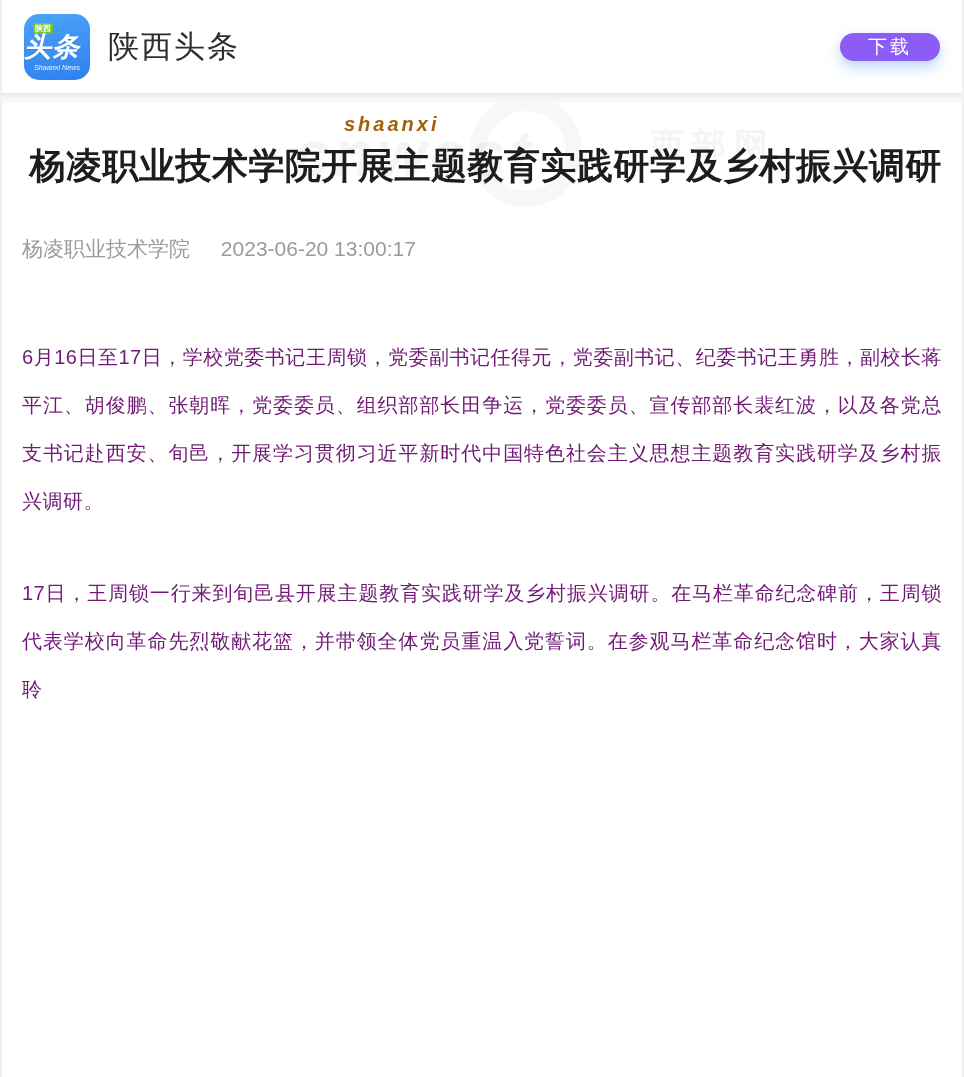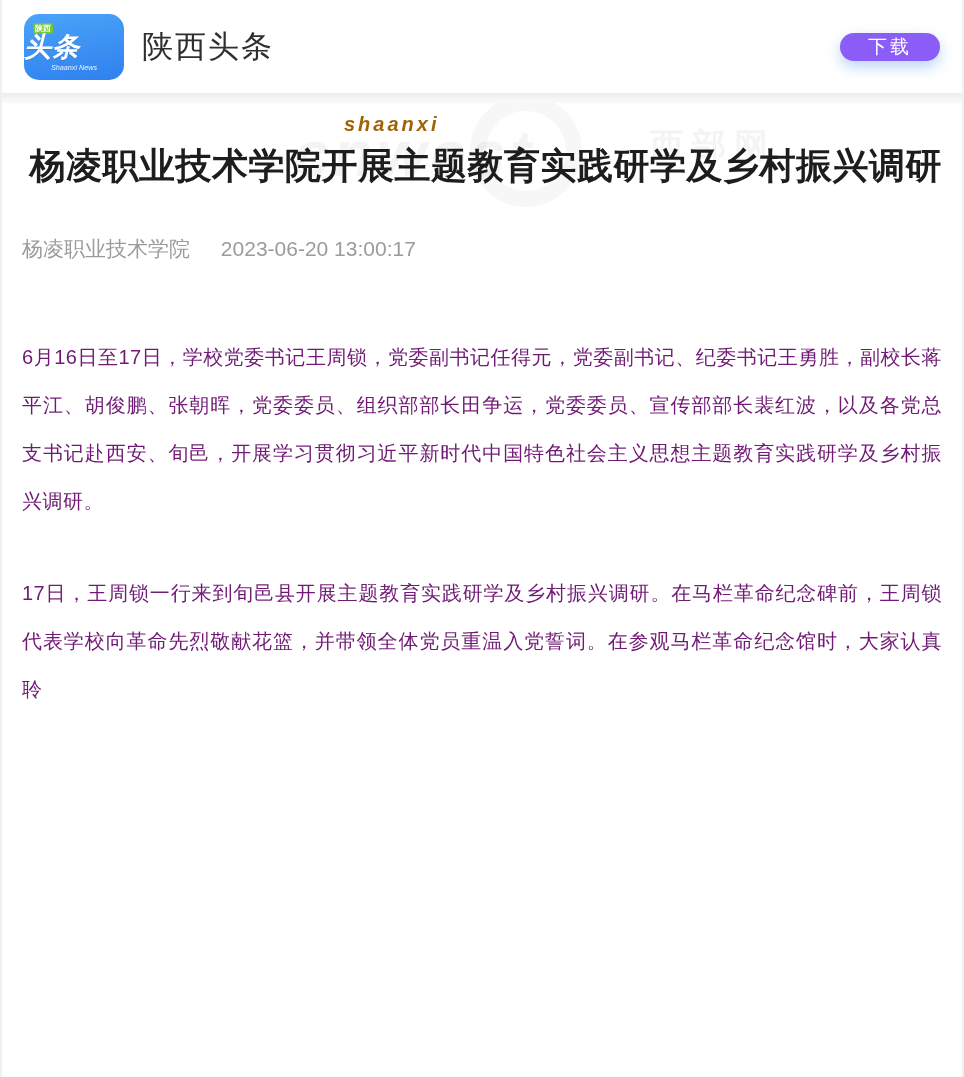--- a/index.html
+++ b/index.html
@@ -28,21 +28,20 @@
     padding: 0 22px;
     box-sizing: border-box;
   }
   .logo {
     width: 66px; height: 66px;
     border-radius: 15px;
     background: linear-gradient(170deg, #4ba4f8 0%, #2f80ef 100%);
     position: relative;
     flex: 0 0 auto;
     cursor: pointer;
-    padding-left: 34px;
   }
   .logo-badge {
     position: absolute; top: 9px; left: 9px;
     background: #72c62d; color: #fff;
     font-size: 8px; line-height: 11px;
     padding: 0 2px; border-radius: 2px;
     font-weight: bold;
   }
   .logo-main {
     position: absolute; top: 15px; left: 0; right: 0;

